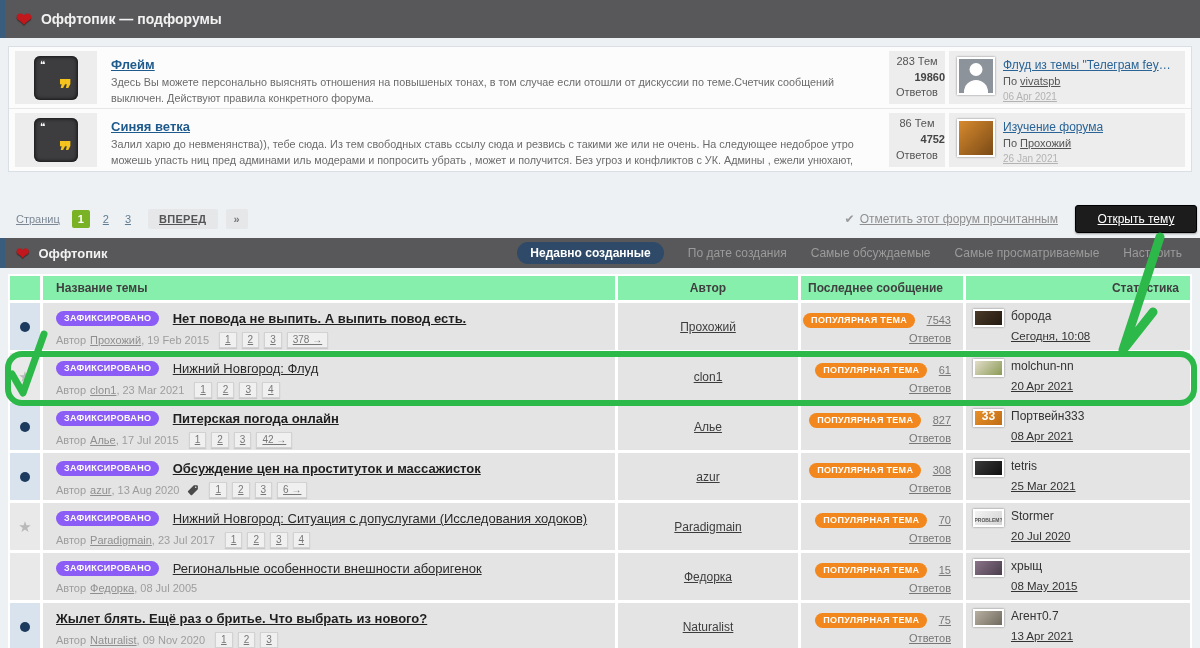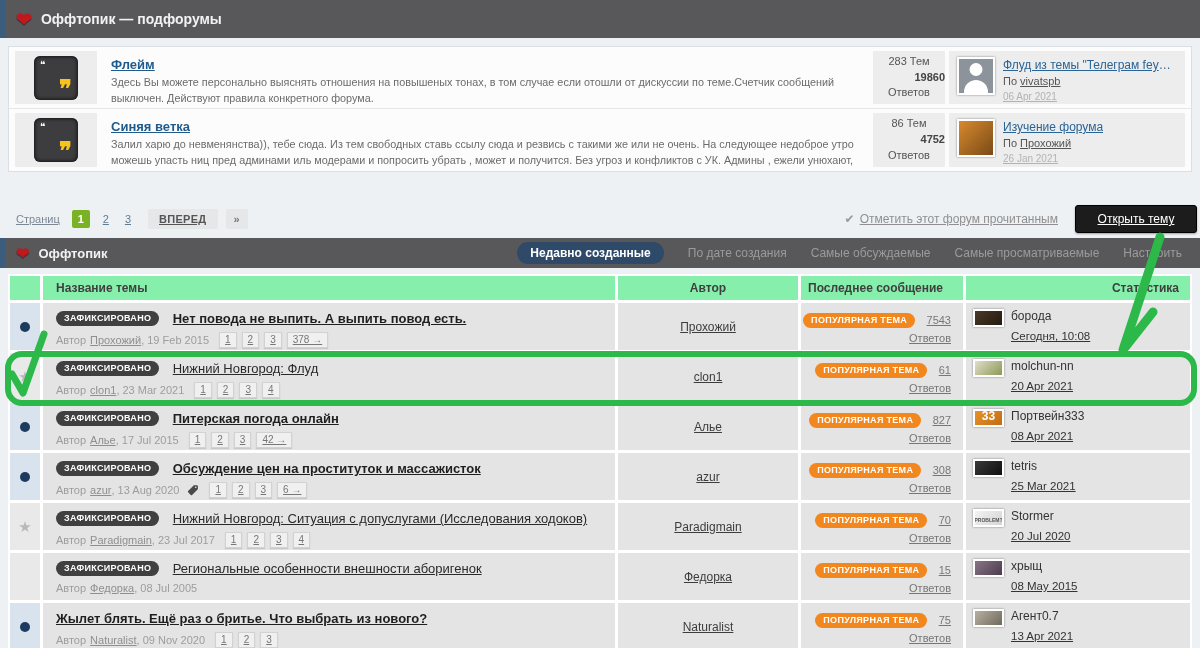--- a/index.html
+++ b/index.html
@@ -19,21 +19,21 @@
   .panel { position:absolute; top:46px; left:8px; width:1184px; background:#fcfcfc; border:1px solid #d9dfe5; }
   .forum-row { display:flex; align-items:stretch; height:62px; border-bottom:1px solid #e7e7e7; padding:4px 6px; background:#fcfcfc; }
   .forum-row:last-child { border-bottom:none; }
   .ficell { width:82px; background:#ededed; display:flex; align-items:center; justify-content:center; margin-right:4px; flex:none; }
   .forum-icon { width:44px; height:44px; background:#3d3d40; border-radius:6px; position:relative; box-shadow:inset 0 0 4px #000; }
   .qw { position:absolute; top:3px; left:6px; color:#fff; font-size:10px; }
   .qy { position:absolute; bottom:-3px; right:6px; color:#f6c41c; font-size:24px; font-weight:bold; }
   .fmain { flex:1; padding:4px 10px; overflow:hidden; }
   .fname { color:#1e5a8c; font-weight:bold; font-size:13px; text-decoration:underline; }
   .fdesc { color:#6b6b6b; font-size:10.8px; line-height:1.45; margin-top:2px; max-height:32px; overflow:hidden; }
-  .fstats { width:72px; background:#ededed; text-align:center; font-size:11px; color:#555; display:flex; flex-direction:column; justify-content:center; margin-right:4px; line-height:1.45; flex:none; }
+  .fstats { width:56px; background:#ededed; text-align:center; font-size:11px; color:#555; display:flex; flex-direction:column; justify-content:center; margin-right:4px; line-height:1.45; flex:none; }
   .fs-replies { font-weight:bold; color:#444;text-align:right; }
   .flast { width:236px; background:#ededed; padding:6px 8px; display:flex; gap:8px; align-items:flex-start; flex:none; }
   .avatar { border:2px solid #fff; box-shadow:0 0 2px rgba(0,0,0,.45); flex:none; position:relative; overflow:hidden; }
   .favatar { width:38px; height:38px; }
   .avatar-person::before { content:""; position:absolute; width:13px; height:13px; border-radius:50%; background:#fff; top:4px; left:50%; transform:translateX(-50%); }
   .avatar-person::after { content:""; position:absolute; width:24px; height:15px; border-radius:12px 12px 0 0; background:#fff; bottom:-2px; left:50%; transform:translateX(-50%); }
   .avatar-text { position:absolute; inset:0; display:flex; align-items:flex-end; justify-content:center; font-weight:bold; padding-bottom:2px; }
   .flast-text { font-size:11px; line-height:1.4; overflow:hidden; white-space:nowrap; }
   .fl-title { color:#2a6496; text-decoration:underline; font-size:12px; display:block; overflow:hidden; text-overflow:ellipsis; max-width:168px; }
   .fl-by { color:#555; }
@@ -64,21 +64,21 @@
   .h-title { padding-left:13px; }
   .h-author { justify-content:center; }
   .h-stats { justify-content:flex-end; padding-right:11px; }
   .h-last { padding-left:7px; }
   .topic-row .cell { height:47px; }
   .ticon { display:flex; align-items:center; justify-content:center; background:#e9e9e9; }
   .ticon.unread { background:#d9e3ee; }
   .dot { width:10px; height:10px; border-radius:50%; background:#1d3a5f; }
   .star { color:#b9b9b9; font-size:15px; }
   .ttitle { padding:6px 10px 0 13px; overflow:hidden; }
-  .badge-pinned { background:#404040; color:#fff; font-size:9px; font-weight:bold; padding:2px 8px 3px; border-radius:8px; margin-right:9px; letter-spacing:.3px; vertical-align:2px; }
+  .badge-pinned { background:#8b5cf6; color:#fff; font-size:9px; font-weight:bold; padding:2px 8px 3px; border-radius:8px; margin-right:9px; letter-spacing:.3px; vertical-align:2px; }
   .t-title { color:#2a2a2a; text-decoration:underline; font-size:13px; }
   .t-title.bold { font-weight:bold; color:#1f1f1f; }
   .t-line2 { margin-top:5px; font-size:11px; color:#9d9d9d; display:flex; align-items:center; }
   .m-starter { color:#8f8f8f; text-decoration:underline; margin-left:4px; }
   .t-tag { margin-left:8px; display:inline-flex; }
   .t-tag svg { width:12px; height:12px; fill:#4a4a4a; }
   .t-pages { margin-left:10px; display:inline-flex; }
   .page-chip { background:#f0f0f0; border:1px solid #d2d2d2; color:#777; font-size:10px; text-decoration:underline; padding:1px 5px 2px; margin-right:5px; box-shadow:0 1px 1px rgba(0,0,0,.12); min-width:16px; text-align:center; }
   .tauthor { display:flex; align-items:center; justify-content:center; }
   .a-link { color:#3d3d3d; text-decoration:underline; font-size:12px; }

